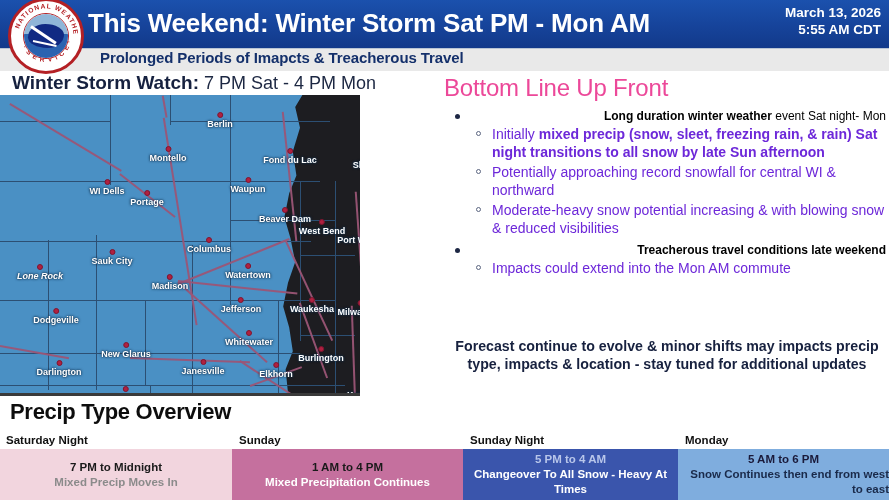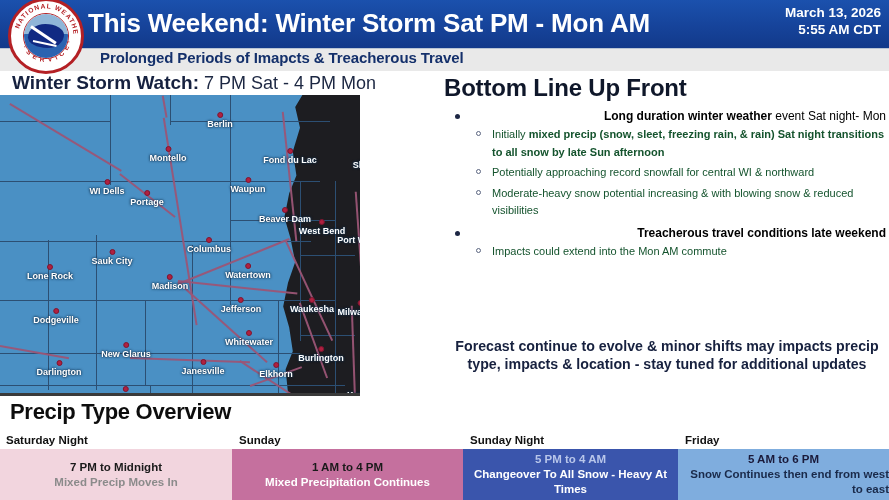--- a/index.html
+++ b/index.html
@@ -143,40 +143,40 @@
     color:#ffffff;font-size:9px;font-weight:bold;
     text-shadow:0 0 2px #12304d,0 0 3px #12304d;
     line-height:10px;
   }
 
   
   .bluf{
     position:absolute;left:444px;top:74px;width:442px;
   }
   .bluf-title{
-    font-size:24px;font-weight:bold;color:#0f172a;
+    font-size:24px;font-weight:normal;color:#ec4899;
     margin:0 0 6px 0;letter-spacing:-0.2px;
   }
   ul.lvl1{
     list-style:none;margin:0;padding:0 0 0 8px;
   }
   li.b1{
     position:relative;padding-left:18px;margin:0 0 1px 0;
     font-size:12px;line-height:17px;color:#000000;text-align:right;
   }
   li.b1::before{
     content:"";position:absolute;left:3px;top:6px;
     width:5px;height:5px;border-radius:50%;background:#1d2744;
   }
   ul.lvl2{
     list-style:none;margin:1px 0 5px 0;padding:0 0 0 22px;
   }
   li.b2{
     position:relative;padding-left:18px;margin:0 0 3px 0;
-    font-size:11px;line-height:17.5px;color:#14532d;
+    font-size:14px;line-height:17.5px;color:#6d28d9;
     font-weight:normal;
   }
   li.b2::before{
     content:"";position:absolute;left:2px;top:5px;
     width:5px;height:5px;border-radius:50%;
     border:1px solid #5b6580;background:transparent;box-sizing:border-box;
   }
   .b1 .hd{font-weight:bold;}
   .b2 .hd{font-weight:bold;}
   .closing{
@@ -337,21 +337,21 @@
           <div class="city-name">Port Washington</div>
         </div>
         <div class="city" style="left: 209px; top: 142px;">
           <div class="city-dot"></div>
           <div class="city-name">Columbus</div>
         </div>
         <div class="city" style="left: 112px; top: 154px;">
           <div class="city-dot"></div>
           <div class="city-name">Sauk City</div>
         </div>
-        <div class="city" style="left: 50px; top: 169px;">
+        <div class="city" style="left: 40px; top: 169px; font-style: italic;">
           <div class="city-dot"></div>
           <div class="city-name">Lone Rock</div>
         </div>
         <div class="city" style="left: 170px; top: 179px;">
           <div class="city-dot"></div>
           <div class="city-name">Madison</div>
         </div>
         <div class="city" style="left: 248px; top: 168px;">
           <div class="city-dot"></div>
           <div class="city-name">Watertown</div>
@@ -438,20 +438,20 @@
       <div class="seg-label" style="left: 239px;">Sunday</div>
       <div class="seg" style="left: 232px; width: 231px; background: rgb(197, 112, 158);">
         <div class="seg-time" style="color: rgb(26, 26, 26);">1 AM to 4 PM</div>
         <div class="seg-desc" style="color: rgb(255, 255, 255);">Mixed Precipitation Continues</div>
       </div>
       <div class="seg-label" style="left: 470px;">Sunday Night</div>
       <div class="seg" style="left: 463px; width: 215px; background: rgb(58, 85, 172);">
         <div class="seg-time" style="color: rgb(184, 198, 234);">5 PM to 4 AM</div>
         <div class="seg-desc" style="color: rgb(255, 255, 255);">Changeover To All Snow - Heavy At Times</div>
       </div>
-      <div class="seg-label" style="left: 685px;">Friday</div>
+      <div class="seg-label" style="left: 685px;">Monday</div>
       <div class="seg" style="left: 678px; width: 211px; background: rgb(127, 173, 222);">
         <div class="seg-time" style="color: rgb(26, 26, 58);">5 AM to 6 PM</div>
         <div class="seg-desc" style="color: rgb(26, 42, 74); text-align: right;">Snow Continues then end from west to east</div>
       </div>
     </div>
 
 </div>
 
 </body></html>

